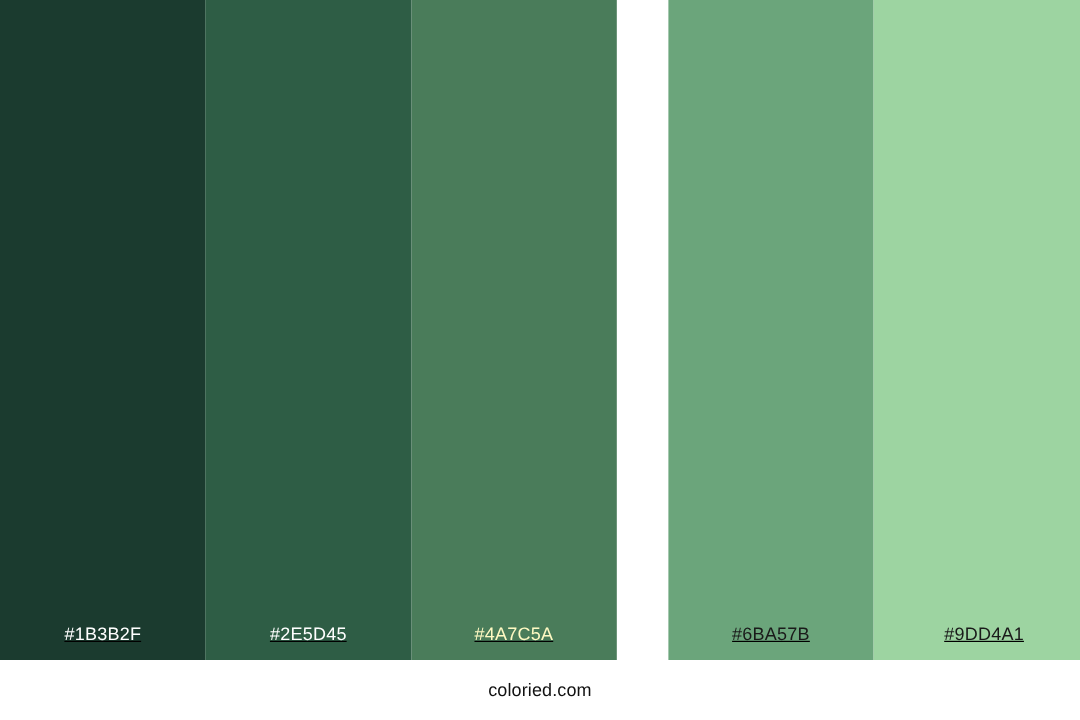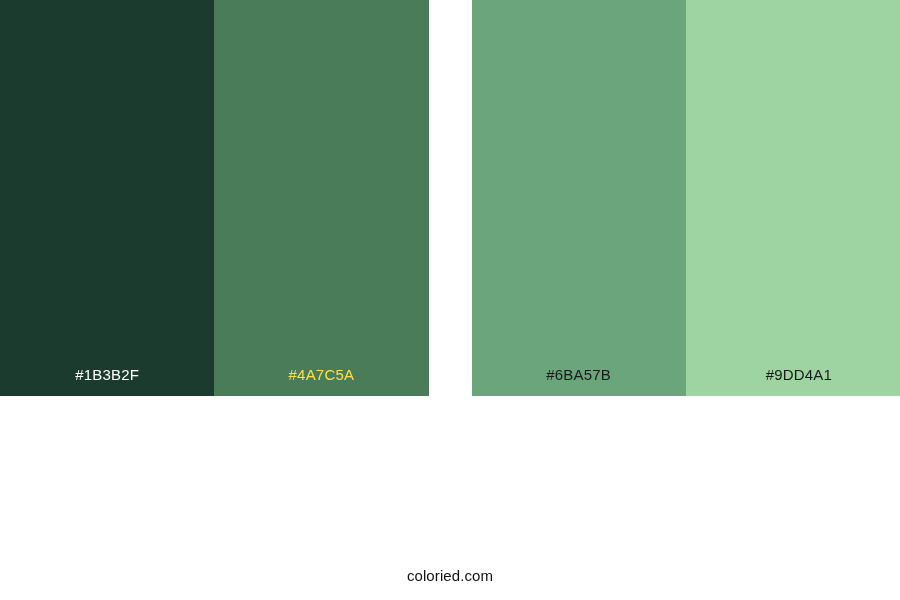--- a/index.html
+++ b/index.html
@@ -31,25 +31,26 @@
     display: flex;
     flex-direction: row;
     width: 900px;
     height: 550px;
     flex: 0 0 550px;
   }
 
   .swatch {
     flex: 1 1 180px;
     width: 180px;
-    height: 396px;
+    height: 550px;
     position: relative;
     display: flex;
     align-items: flex-end;
     justify-content: flex-start;
+    text-decoration: underline;
   }
 
   .swatch-label {
     display: block;
     width: 100%;
     text-align: center;
     font-size: 15px;
     line-height: 1;
     letter-spacing: 0.2px;
     font-weight: 400;
@@ -86,23 +87,26 @@
 <body>
 
 <div id="palette-page">
 
   <div id="swatch-band">
 
     <div class="swatch" style="background-color: rgb(27, 59, 47);">
       <span class="swatch-label label-light" style="color: rgb(255, 255, 255);">#1B3B2F</span>
     </div>
 
+    <div class="swatch" style="background-color: rgb(46, 93, 69);">
+      <span class="swatch-label label-light" style="color: rgb(255, 255, 255);">#2E5D45</span>
+    </div>
 
     <div class="swatch" style="background-color: rgb(74, 124, 90);">
-      <span class="swatch-label label-light" style="color: #fde047;">#4A7C5A</span>
+      <span class="swatch-label label-light" style="color: #fef9c3;">#4A7C5A</span>
     </div>
 
     <div class="swatch" style="background-color: rgb(107, 165, 123); margin-left: 43px;">
       <span class="swatch-label label-dark" style="color: rgb(26, 26, 26);">#6BA57B</span>
     </div>
 
     <div class="swatch" style="background-color: rgb(157, 212, 161); padding-left: 12px;">
       <span class="swatch-label label-dark" style="color: rgb(26, 26, 26);">#9DD4A1</span>
     </div>
 

